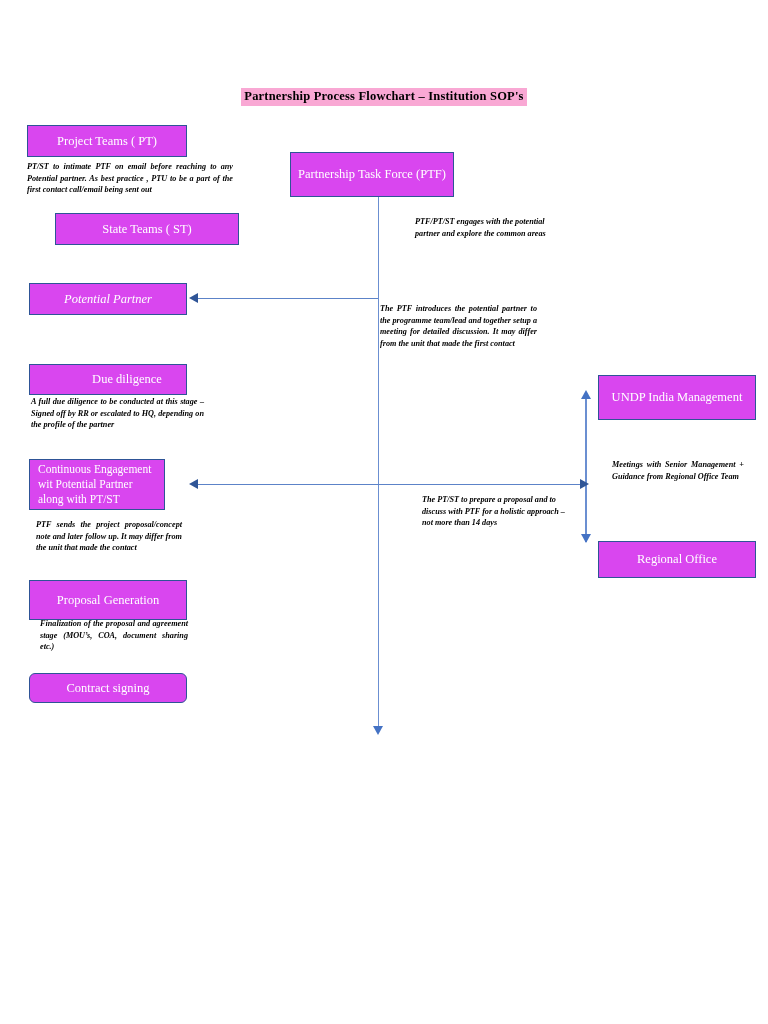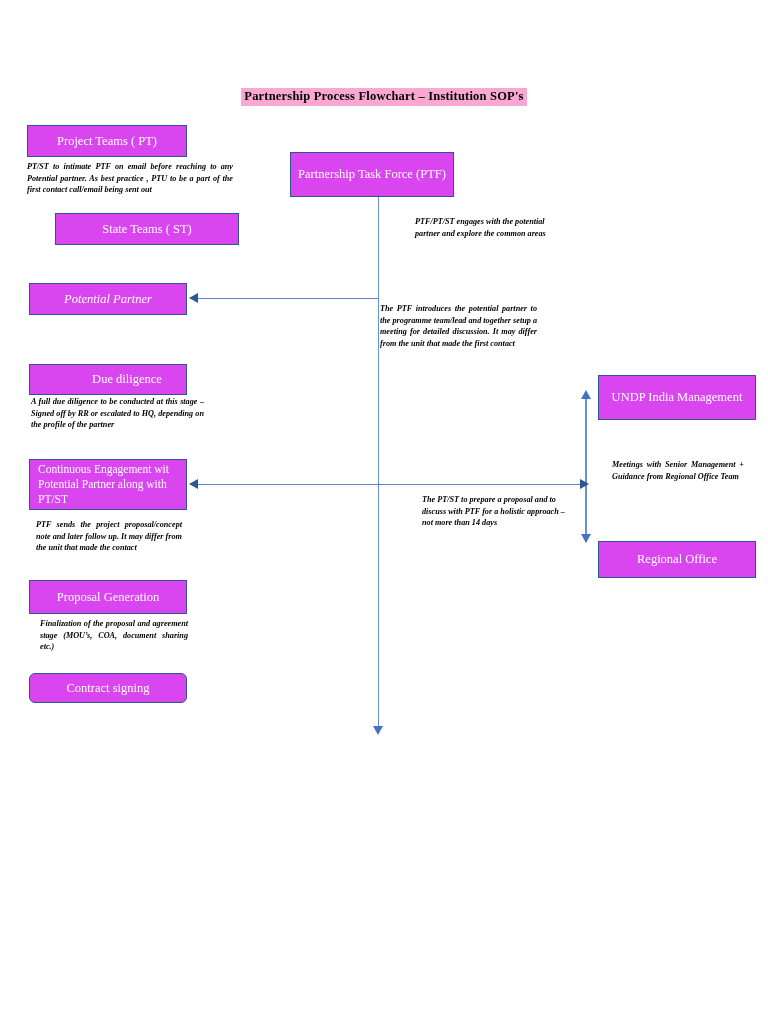--- a/index.html
+++ b/index.html
@@ -149,29 +149,29 @@
   <div class="arrow arrow-left" style="left:189px; top:293px;"></div>
 
   <div class="box" style="left:29px; top:364px; width:158px; height:31px;padding-left:42px;">
     <span>Due diligence</span>
   </div>
 
   <div class="note" style="left:31px; top:396px; width:173px;">
     <span>A full due diligence to be conducted at this stage – Signed off by RR or escalated to HQ, depending on the profile of the partner</span>
   </div>
 
-  <div class="box left-align" style="left:29px; top:459px; width:158px; height:51px; line-height:15px; font-size:11.5px;font-family:Liberation Serif, serif;">
+  <div class="box left-align" style="left:29px; top:459px; width:136px; height:51px; line-height:15px; font-size:11.5px;font-family:Liberation Serif, serif;">
     <span>Continuous Engagement wit Potential Partner along with PT/ST</span>
   </div>
 
   <div class="note" style="left:36px; top:519px; width:146px;">
     <span>PTF sends the project proposal/concept note and later follow up. It may differ from the unit that made the contact</span>
   </div>
 
-  <div class="box" style="left:29px; top:580px; width:158px; height:34px;">
+  <div class="box" style="left:29px; top:580px; width:158px; height:40px;">
     <span>Proposal Generation</span>
   </div>
 
   <div class="note" style="left:40px; top:618px; width:148px;">
     <span>Finalization of the proposal and agreement stage (MOU’s, COA, document sharing etc.)</span>
   </div>
 
   <div class="box" style="left:29px; top:673px; width:158px; height:30px;border-radius:6px;">
     <span>Contract signing</span>
   </div>

